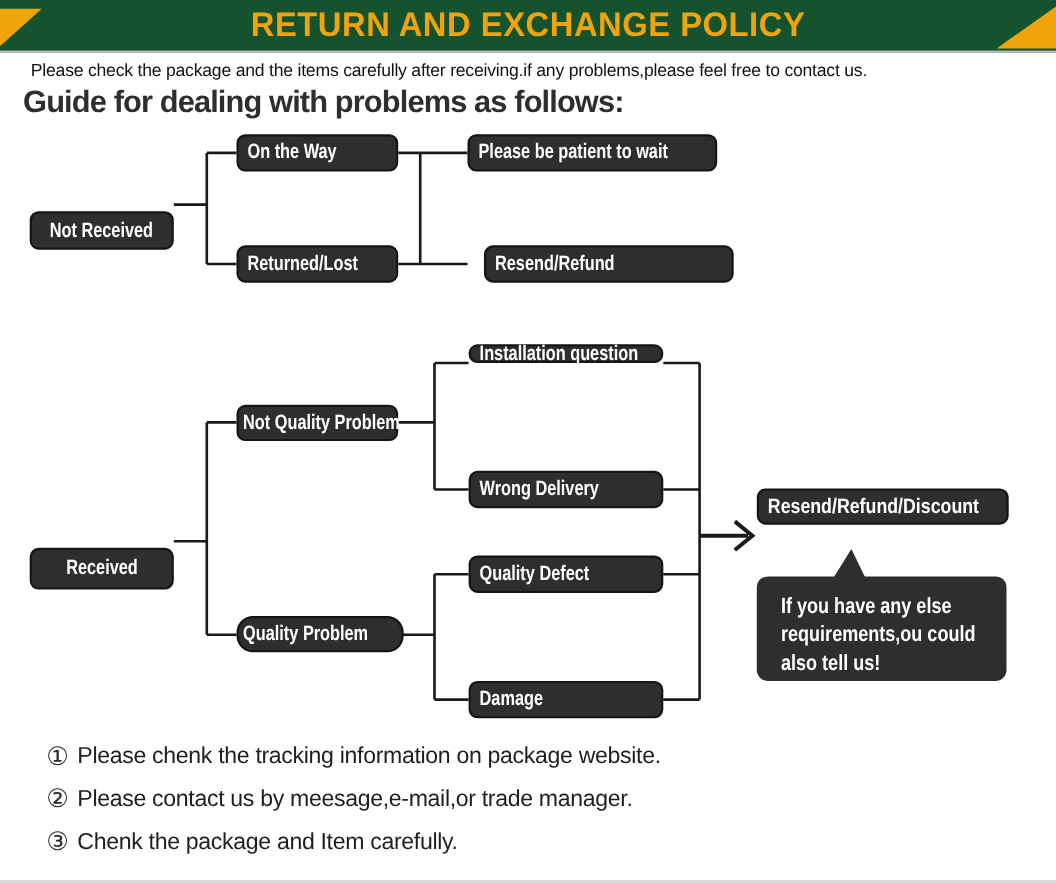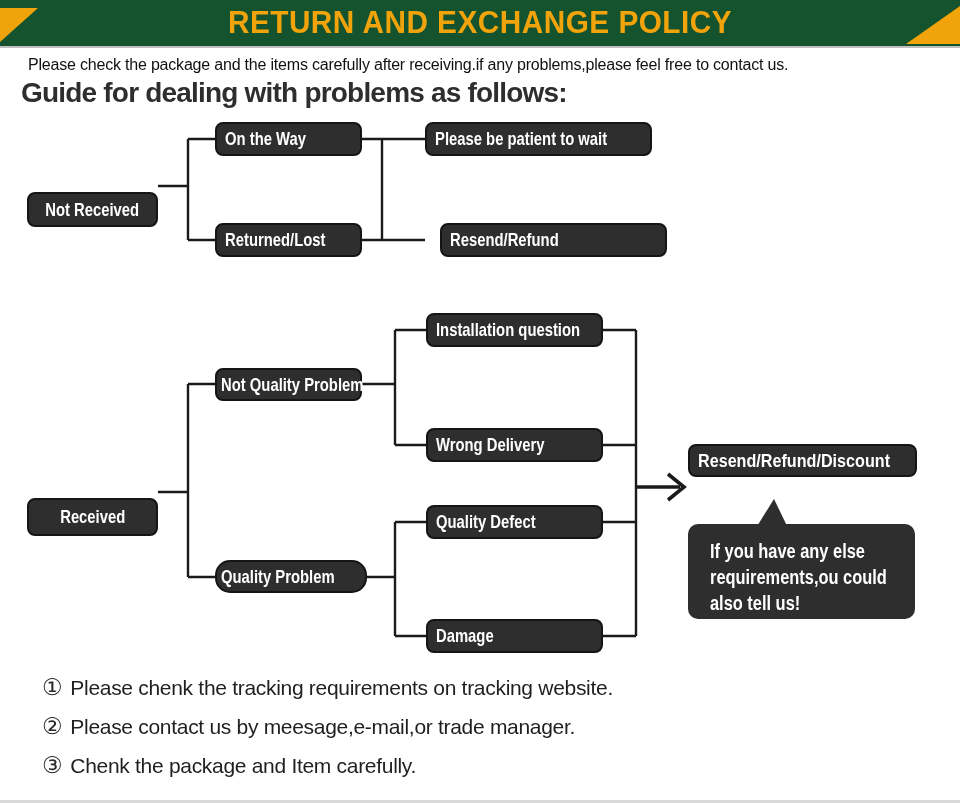--- a/index.html
+++ b/index.html
@@ -115,21 +115,21 @@
 
   <div class="node tight" style="left:215px;top:368px;width:147px;height:33px;">
     <span class="lbl">Not Quality Problem</span>
   </div>
   <div class="node center" style="left:27px;top:474px;width:131px;height:38px;">
     <span class="lbl">Received</span>
   </div>
   <div class="node tight" style="left:215px;top:560px;width:152px;height:33px;border-radius:15px;">
     <span class="lbl">Quality Problem</span>
   </div>
-  <div class="node" style="left:426px;top:313px;width:177px;height:34px;">
+  <div class="node" style="left:426px;top:313px;width:177px;height:17px;">
     <span class="lbl">Installation question</span>
   </div>
   <div class="node" style="left:426px;top:428px;width:177px;height:34px;">
     <span class="lbl">Wrong Delivery</span>
   </div>
   <div class="node" style="left:426px;top:505px;width:177px;height:34px;">
     <span class="lbl">Quality Defect</span>
   </div>
   <div class="node" style="left:426px;top:619px;width:177px;height:34px;align-items:center;">
     <span class="lbl">Damage</span>
@@ -139,21 +139,21 @@
     <span class="lbl" style="transform:scaleX(.85);">Resend/Refund/Discount</span>
   </div>
   <div class="bubble" style="left:688px;top:524px;width:227px;height:95px;">
     <span class="bline">If you have any else</span>
     <span class="bline">requirements,ou could</span>
     <span class="bline">also tell us!</span>
   </div>
 
   <div class="footnote" style="top:674px;">
     <span class="fn-num">①</span>
-    <span>Please chenk the tracking requirements on tracking website.</span>
+    <span>Please chenk the tracking information on package website.</span>
   </div>
   <div class="footnote" style="top:713px;">
     <span class="fn-num">②</span>
     <span>Please contact us by meesage,e-mail,or trade manager.</span>
   </div>
   <div class="footnote" style="top:752px;">
     <span class="fn-num">③</span>
     <span>Chenk the package and Item carefully.</span>
   </div>
 

